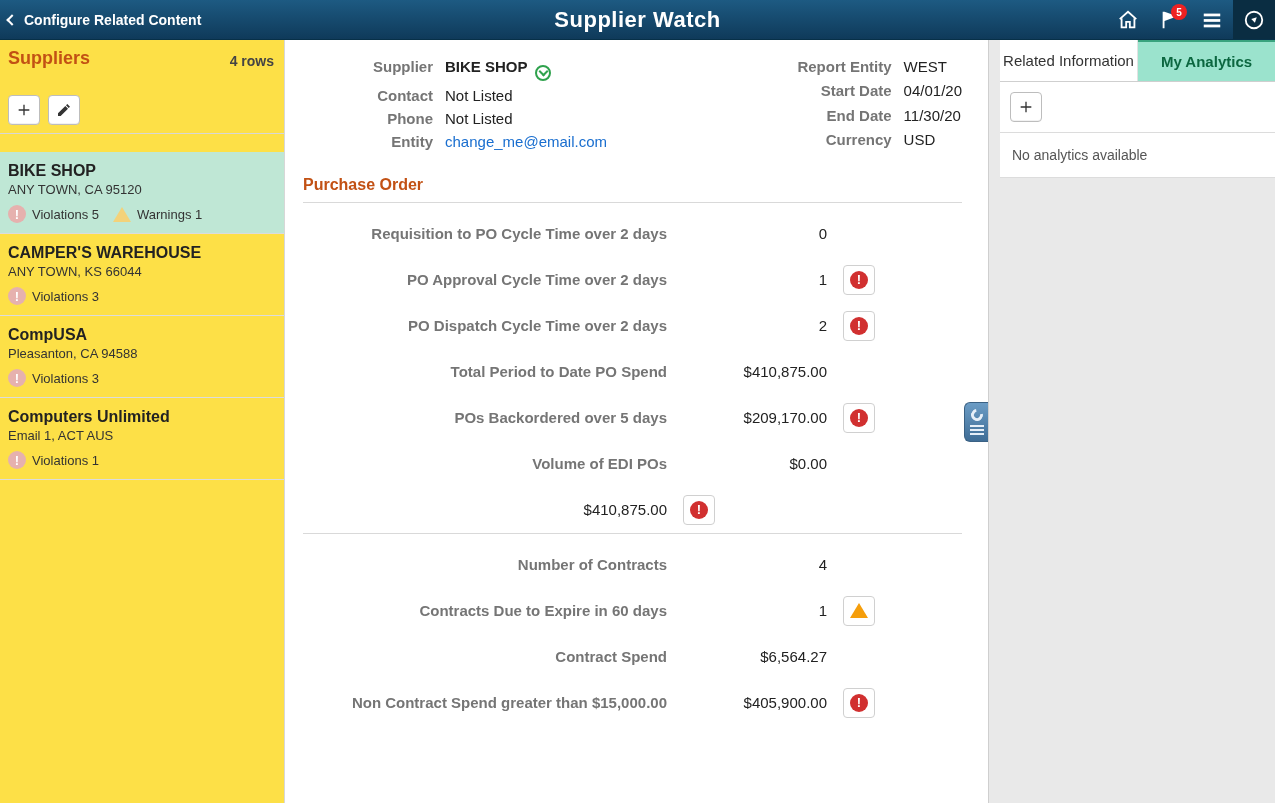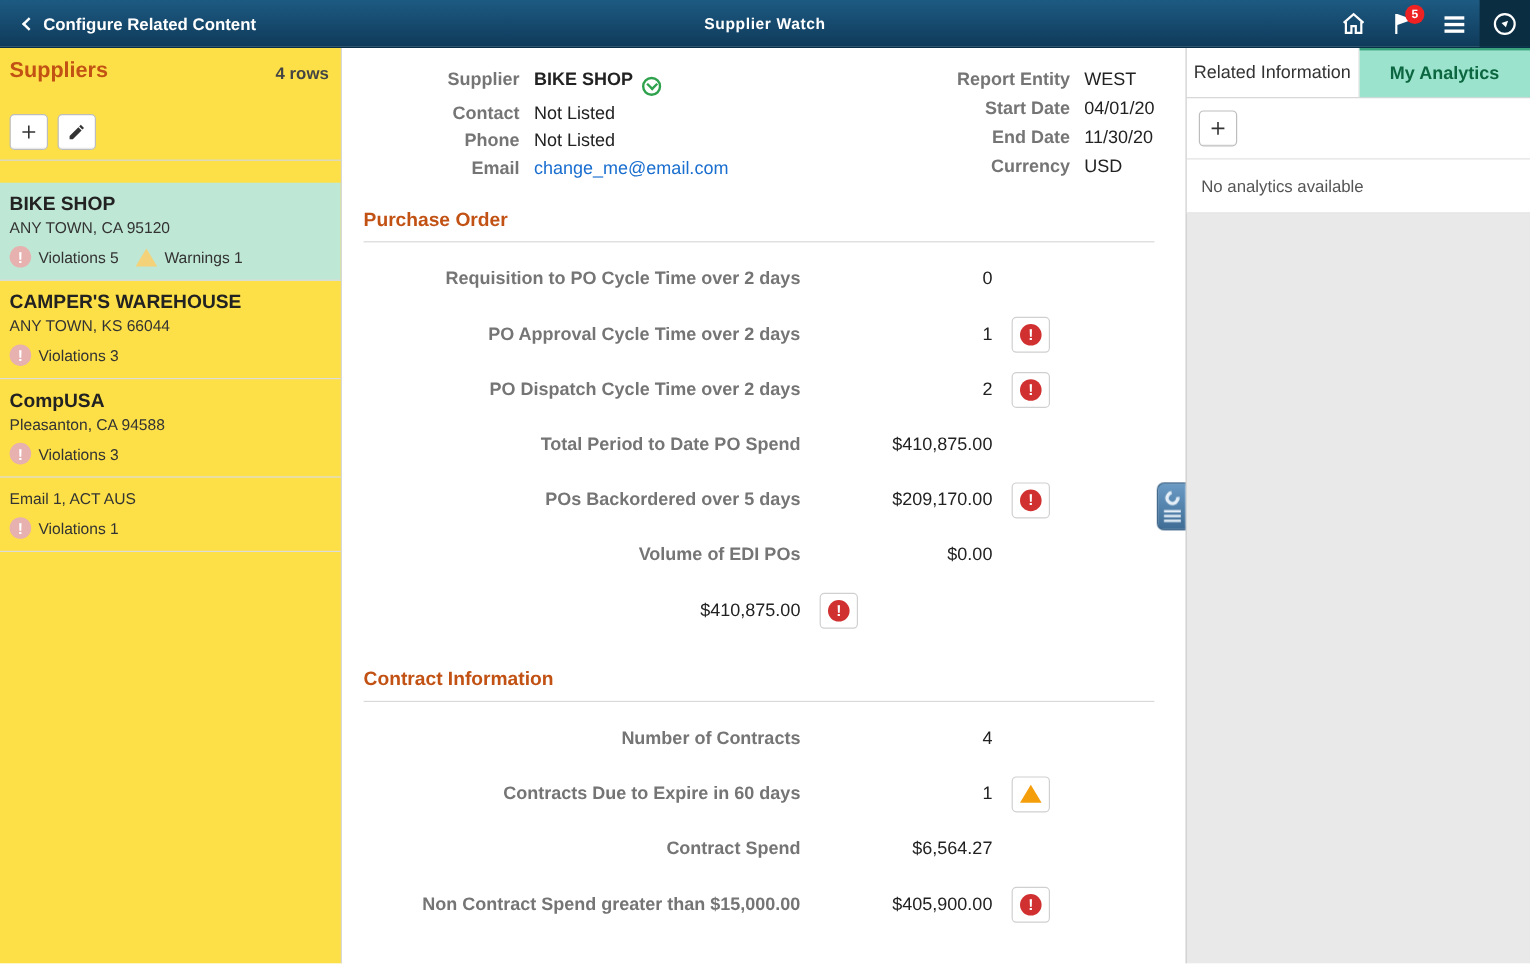--- a/index.html
+++ b/index.html
@@ -27,41 +27,41 @@
 
   
   .header{
     height:40px;
     background:linear-gradient(#1d5a82,#0f3a5a);
     display:flex;align-items:center;
     color:#fff;
     position:relative;
     border-bottom:1px solid #073048;
   }
-  .hdr-left{display:flex;align-items:center;gap:8px;padding-left:20px;}
+  .hdr-left{display:flex;align-items:center;gap:8px;padding-left:8px;}
   .chev-left{width:8px;height:8px;border-left:2px solid #fff;border-bottom:2px solid #fff;transform:rotate(45deg);}
   .hdr-title{
     position:absolute;left:50%;transform:translateX(-50%);
-    font-weight:700;font-size:13px;letter-spacing:0.5px;
+    font-weight:700;font-size:22px;letter-spacing:0.5px;
   }
   .hdr-right{margin-left:auto;display:flex;align-items:stretch;height:100%;}
   .hdr-btn{width:42px;display:flex;align-items:center;justify-content:center;cursor:pointer;}
   .hdr-btn.last{background:#0a2d42;}
   .hdr-btn.badge-wrap{position:relative;}
   .badge{
     position:absolute;top:4px;right:4px;background:#e22;color:#fff;
     border-radius:9px;font-size:10px;font-weight:700;min-width:16px;height:16px;
     display:flex;align-items:center;justify-content:center;padding:0 4px;
   }
 
   
   .app{display:flex;height:calc(100% - 40px);}
   .sidebar{width:285px;flex:0 0 285px;border-right:1px solid var(--sidebar-border);background:#fde047;display:flex;flex-direction:column;gap:18px;}
   .main{flex:1;min-width:0;overflow:auto;padding:18px 26px 18px 18px;position:relative;}
-  .rightpanel{width:287px;flex:0 0 287px;background:var(--panel-bg);border-left:1px solid #cfcfcf;display:flex;flex-direction:column;}
+  .rightpanel{width:287px;flex:0 0 287px;background:var(--panel-bg);border-left:1px solid #cfcfcf;display:flex;flex-direction:column;padding-left:11px;}
 
   
   .sb-titlebar{display:flex;align-items:flex-end;justify-content:space-between;padding:8px 10px 4px 8px;}
   .sb-title{color:var(--brand);font-weight:700;font-size:18px;}
   .sb-rows{color:#444;font-size:14px;font-weight:700;}
   .sb-toolbar{display:flex;gap:8px;padding:4px 8px 8px 8px;border-bottom:1px solid var(--sidebar-border);}
   .icon-btn{
     width:32px;height:30px;border:1px solid #bdbdbd;background:#fff;border-radius:4px;
     display:flex;align-items:center;justify-content:center;cursor:pointer;
     box-shadow:inset 0 -1px 0 rgba(0,0,0,0.05);
@@ -239,20 +239,21 @@
           <div class="supplier-name">CompUSA</div>
           <div class="supplier-addr">Pleasanton, CA  94588</div>
           <div class="supplier-flags">
             <span class="flag">
               <span class="dot">!</span>
               <span>Violations 3</span>
             </span>
           </div>
         </div>
         <div class="supplier-item">
+          <div class="supplier-name">Computers Unlimited</div>
           <div class="supplier-addr">Email 1, ACT  AUS</div>
           <div class="supplier-flags">
             <span class="flag">
               <span class="dot">!</span>
               <span>Violations 1</span>
             </span>
           </div>
         </div>
       </div>
   </div>
@@ -263,21 +264,21 @@
       <div class="info-col" style="margin-left:70px;">
         <div class="info-label">Supplier</div>
         <div class="info-val bold">
           <span>BIKE SHOP</span>
           <span class="green-check"></span>
         </div>
         <div class="info-label">Contact</div>
         <div class="info-val">Not Listed</div>
         <div class="info-label">Phone</div>
         <div class="info-val">Not Listed</div>
-        <div class="info-label">Email</div>
+        <div class="info-label">Entity</div>
         <div class="info-val"><a href="#">change_me@email.com</a></div>
       </div>
       <div class="info-col" style="margin-left:auto;">
         <div class="info-label">Report Entity</div>
         <div class="info-val">WEST</div>
         <div class="info-label">Start Date</div>
         <div class="info-val">04/01/20</div>
         <div class="info-label">End Date</div>
         <div class="info-val">11/30/20</div>
         <div class="info-label">Currency</div>
@@ -333,21 +334,20 @@
         <div class="metric-row">
           <div class="metric-val">$410,875.00</div>
           <div class="metric-icon">
             <div class="alert-box">
               <span class="alert-red">!</span>
             </div>
           </div>
         </div>
       </div>
 
-    <div class="section-title">Contract Information</div>
     <div class="section-divider"></div>
     <div id="contract-rows">
         <div class="metric-row">
           <div class="metric-label">Number of Contracts</div>
           <div class="metric-val">4</div>
           <div class="metric-icon"></div>
         </div>
         <div class="metric-row">
           <div class="metric-label">Contracts Due to Expire in 60 days</div>
           <div class="metric-val">1</div>

